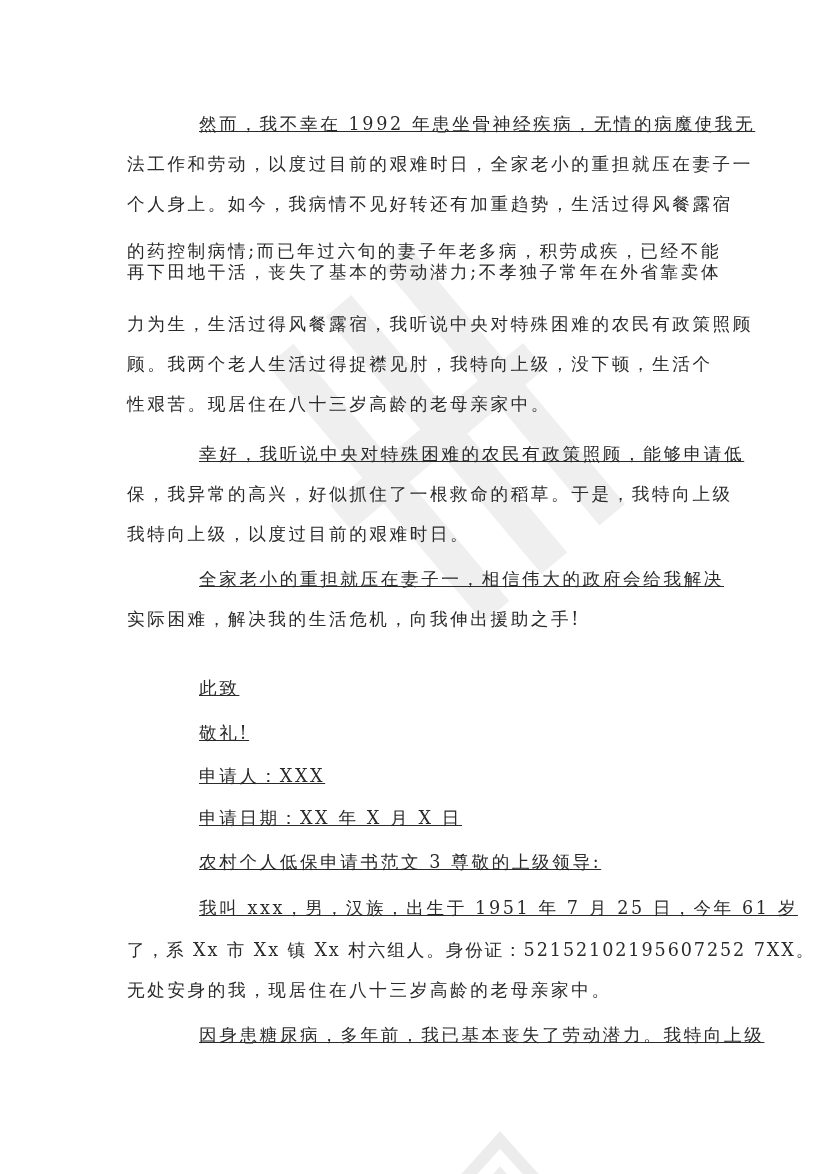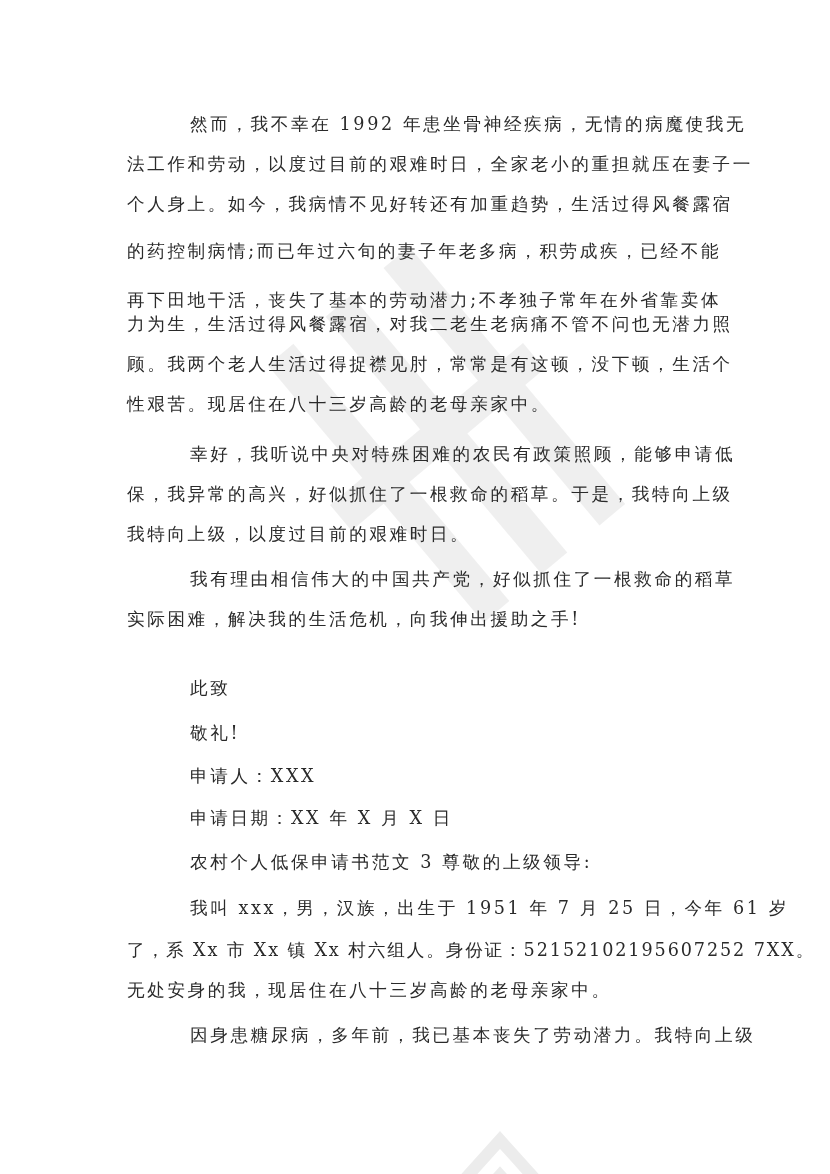--- a/index.html
+++ b/index.html
@@ -13,21 +13,21 @@
   }
   .watermark2 {
     position: absolute; left: 420px; top: 1110px; width: 160px; height: 120px;
     pointer-events: none; opacity: 0.07;
   }
   .page { position: absolute; left: 127px; top: 0; width: 580px; }
   .line {
     position: absolute; left: 0; white-space: nowrap; font-size: 17.6px; line-height: 24px;
     letter-spacing: 2.6px;
   }
-  .ind { left: 63px; }
+  .ind { left: 72px; text-decoration: underline; }
 </style>
 </head>
 <body>
 
 <svg class="watermark" viewBox="0 0 100 100">
   <g fill="#000" transform="rotate(-40 50 50)">
     <rect x="30" y="10" width="8" height="80"></rect>
     <rect x="48" y="10" width="8" height="80"></rect>
     <rect x="66" y="10" width="8" height="80"></rect>
     <rect x="20" y="45" width="60" height="8"></rect>
@@ -37,30 +37,30 @@
   <polyline points="5,70 50,20 95,70" fill="none" stroke="#000" stroke-width="8"></polyline>
   <polyline points="25,70 50,42 75,70" fill="none" stroke="#000" stroke-width="6"></polyline>
 </svg>
 
 <div class="page">
 
   <div class="line ind" style="top:112px">然而，我不幸在 1992 年患坐骨神经疾病，无情的病魔使我无</div>
   <div class="line" style="top:152px">法工作和劳动，以度过目前的艰难时日，全家老小的重担就压在妻子一</div>
   <div class="line" style="top:192px">个人身上。如今，我病情不见好转还有加重趋势，生活过得风餐露宿</div>
   <div class="line" style="top:239px">的药控制病情;而已年过六旬的妻子年老多病，积劳成疾，已经不能</div>
-  <div class="line" style="top:288px">再下田地干活，丧失了基本的劳动潜力;不孝独子常年在外省靠卖体</div>
-  <div class="line" style="top:312px">力为生，生活过得风餐露宿，对我二老生老病痛不管不问也无潜力照</div>
-  <div class="line" style="top:352px">顾。我两个老人生活过得捉襟见肘，常常是有这顿，没下顿，生活个</div>
+  <div class="line" style="top:260px">再下田地干活，丧失了基本的劳动潜力;不孝独子常年在外省靠卖体</div>
+  <div class="line" style="top:312px">力为生，生活过得风餐露宿，我听说中央对特殊困难的农民有政策照顾</div>
+  <div class="line" style="top:352px">顾。我两个老人生活过得捉襟见肘，我特向上级，没下顿，生活个</div>
   <div class="line" style="top:392px">性艰苦。现居住在八十三岁高龄的老母亲家中。</div>
 
   <div class="line ind" style="top:442px">幸好，我听说中央对特殊困难的农民有政策照顾，能够申请低</div>
   <div class="line" style="top:482px">保，我异常的高兴，好似抓住了一根救命的稻草。于是，我特向上级</div>
   <div class="line" style="top:522px">我特向上级，以度过目前的艰难时日。</div>
 
-  <div class="line ind" style="top:567px">我有理由相信伟大的中国共产党，好似抓住了一根救命的稻草</div>
+  <div class="line ind" style="top:567px">全家老小的重担就压在妻子一，相信伟大的政府会给我解决</div>
   <div class="line" style="top:607px">实际困难，解决我的生活危机，向我伸出援助之手!</div>
 
   <div class="line ind" style="top:676px">此致</div>
   <div class="line ind" style="top:721px">敬礼!</div>
   <div class="line ind" style="top:764px">申请人：XXX</div>
   <div class="line ind" style="top:806px">申请日期：XX 年 X 月 X 日</div>
 
   <div class="line ind" style="top:850px">农村个人低保申请书范文 3 尊敬的上级领导:</div>
   <div class="line ind" style="top:896px">我叫 xxx，男，汉族，出生于 1951 年 7 月 25 日，今年 61 岁</div>
   <div class="line" style="top:938px; letter-spacing:1.9px">了，系 Xx 市 Xx 镇 Xx 村六组人。身份证：52152102195607252 7XX。</div>

